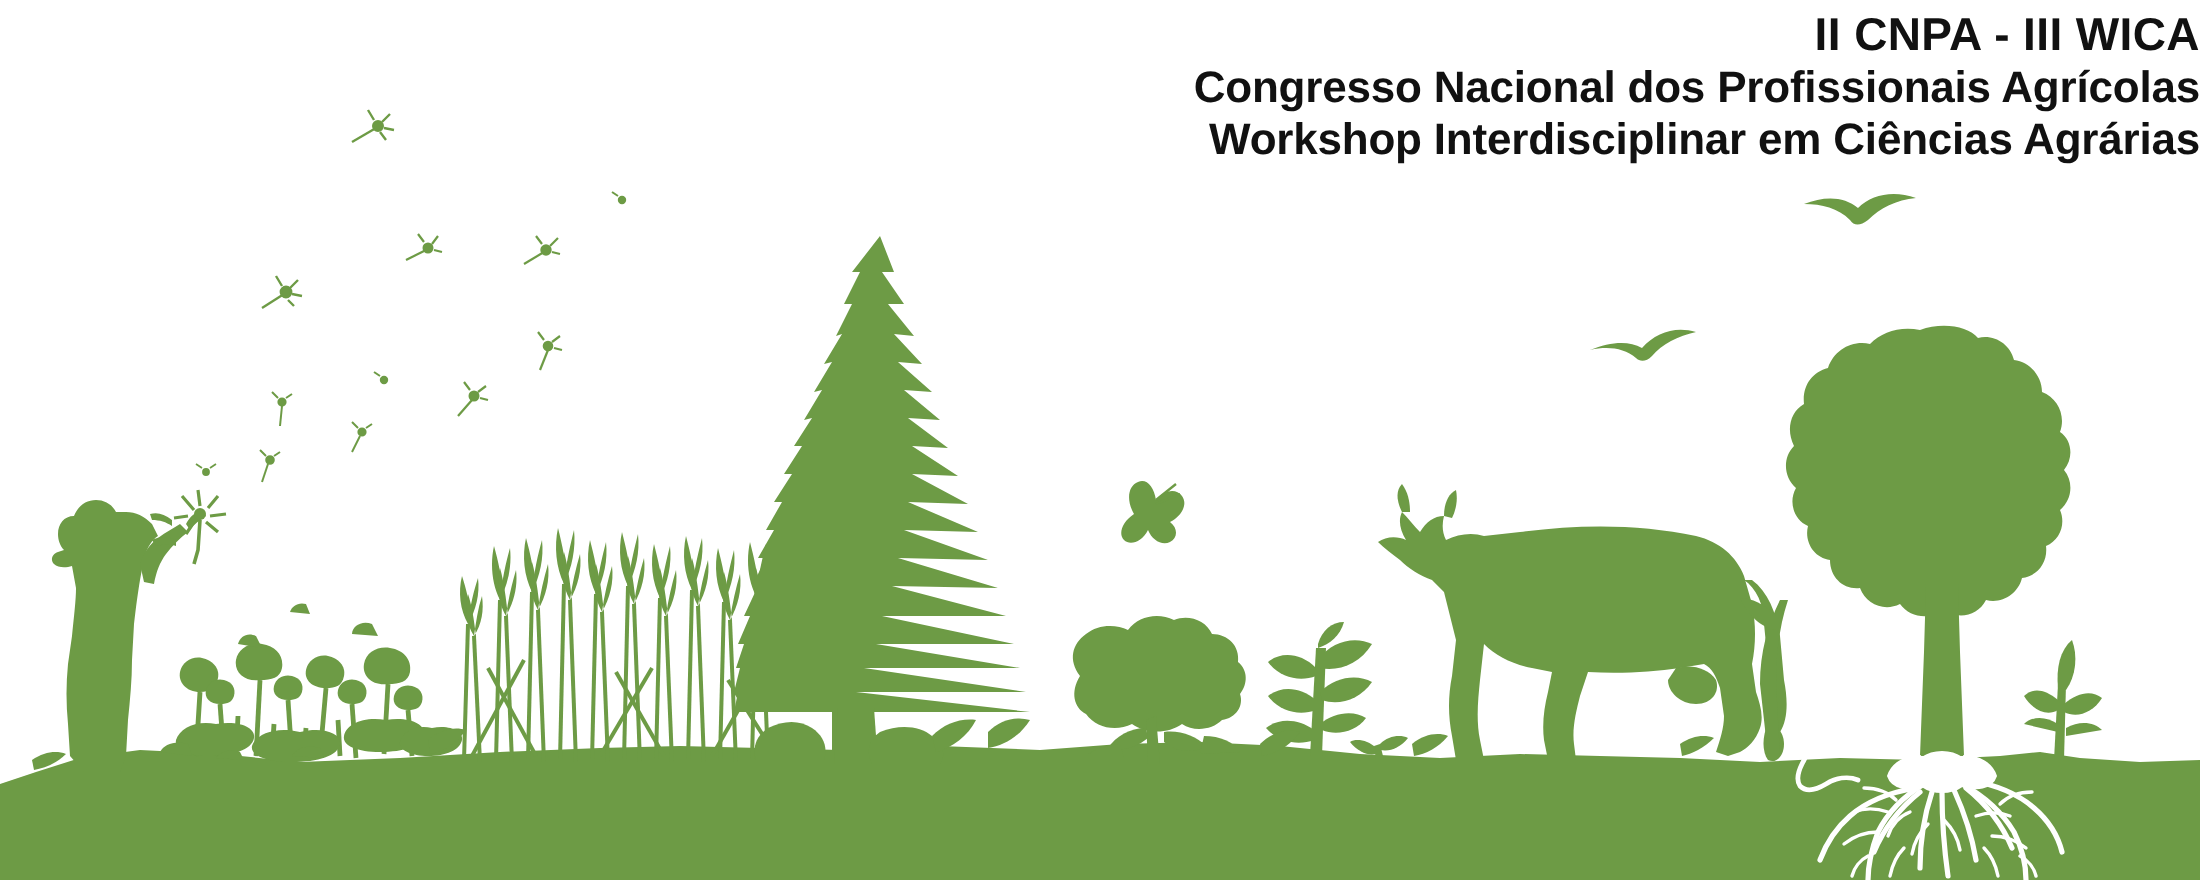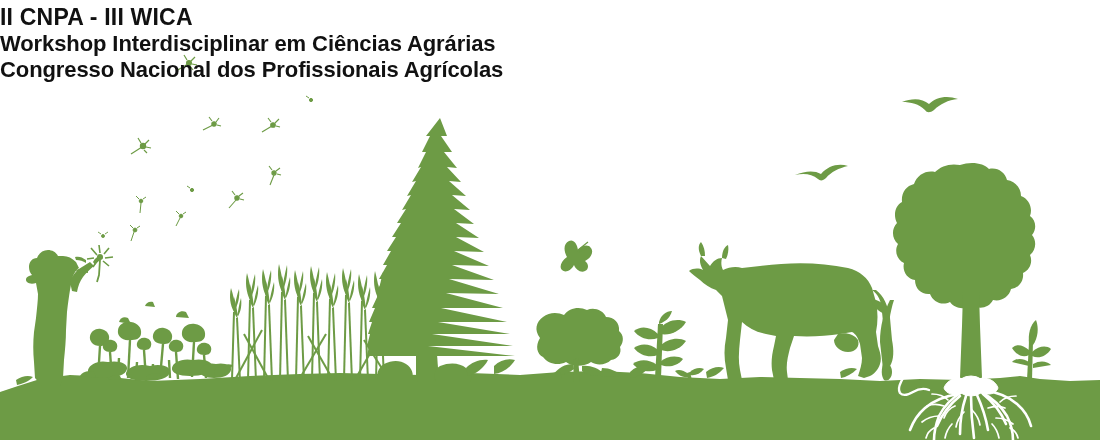--- a/index.html
+++ b/index.html
@@ -16,21 +16,21 @@
     width: 1100px;
     height: 440px;
     background: #ffffff;
     overflow: hidden;
   }
   #titleblock {
     position: absolute;
     left: 0;
     top: 4px;
     width: 1100px;
-    text-align: left;
+    text-align: right;
     z-index: 5;
     pointer-events: none;
   }
   #title-main {
     font-size: 23px;
     font-weight: bold;
     color: #111111;
     letter-spacing: 0.2px;
     line-height: 27px;
     white-space: nowrap;
@@ -51,22 +51,22 @@
     height: 440px;
   }
 </style>
 </head>
 <body>
 
 <div id="banner">
 
   <div id="titleblock">
     <div id="title-main">II CNPA - III WICA</div>
+    <div id="title-sub1">Congresso Nacional dos Profissionais Agrícolas</div>
     <div id="title-sub2">Workshop Interdisciplinar em Ciências Agrárias</div>
-    <div id="title-sub1">Congresso Nacional dos Profissionais Agrícolas</div>
   </div>
 
   <svg id="scene" viewBox="0 0 1100 440" preserveAspectRatio="none">
 
     <g>
       <path fill="#6d9b45" d="M0,392 L18,386 L40,379 L70,375 L110,377 L150,381 L200,379 L250,376 L300,374
            L340,373 L380,374 L420,375 L470,373 L520,375 L560,372 L600,371 L640,373
            L680,377 L720,379 L760,377 L800,378 L840,379 L880,381 L920,379 L960,380
            L1000,378 L1020,376 L1040,379 L1070,381 L1100,380 L1100,440 L0,440 Z"></path>
     </g>

